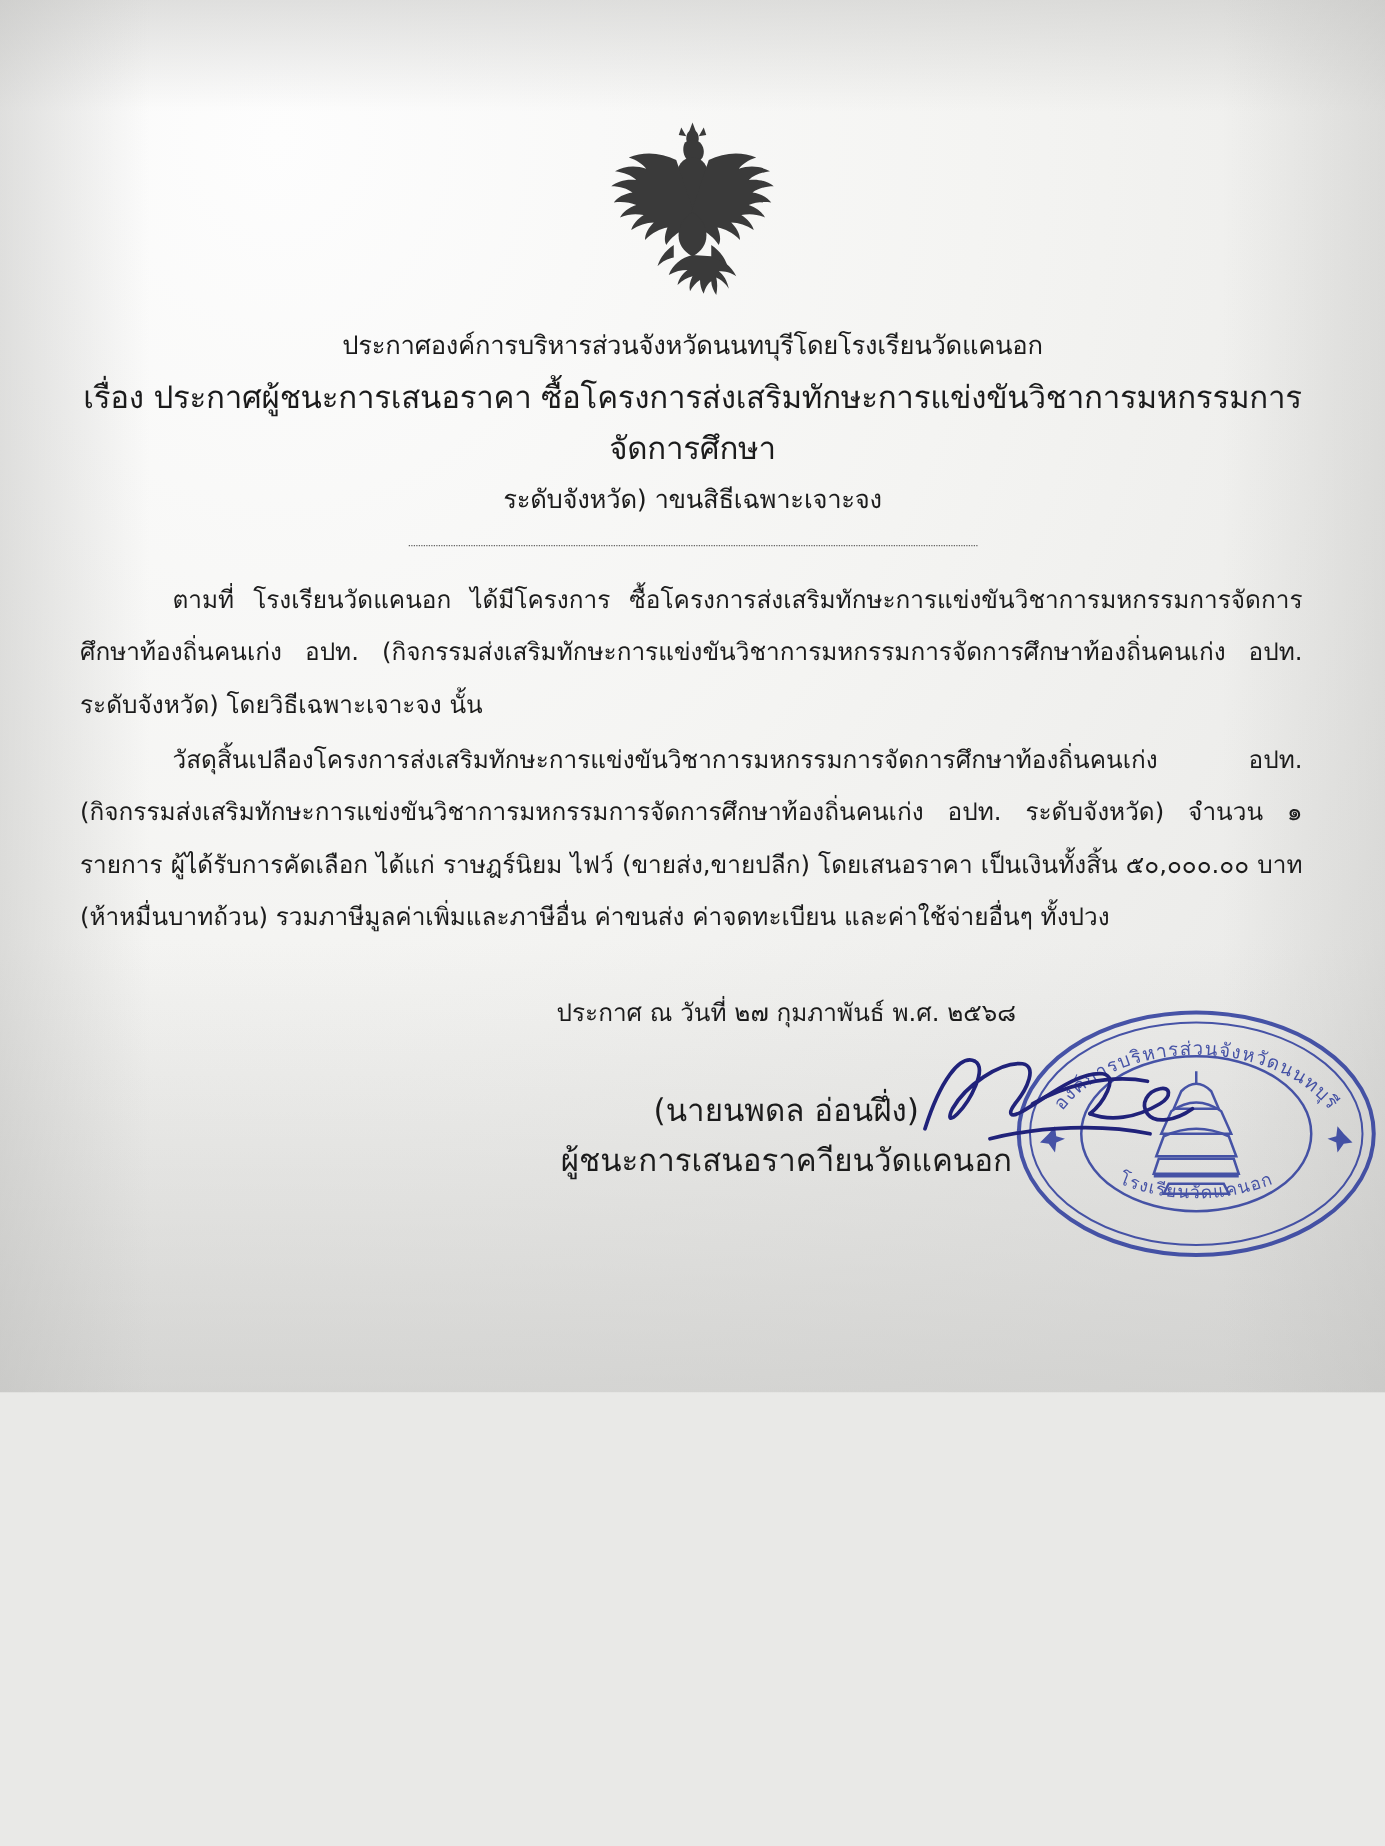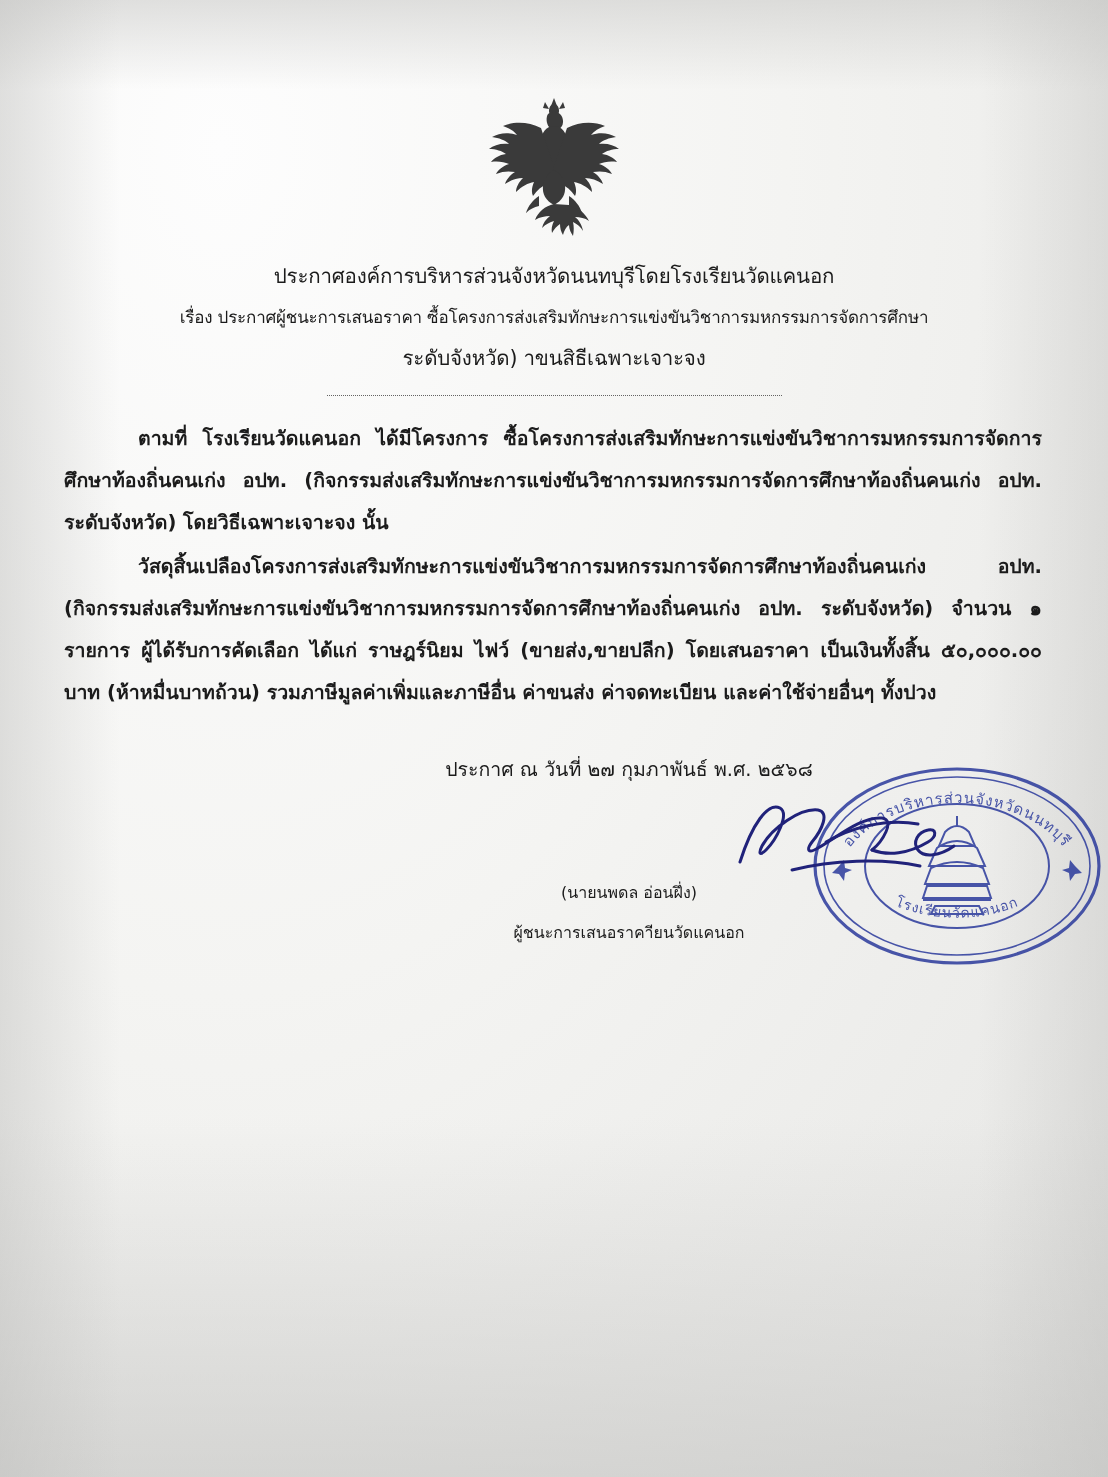--- a/index.html
+++ b/index.html
@@ -9,21 +9,21 @@
   body {
     width: 1108px;
     height: 1477px;
     background: #e9e9e7;
     font-family: "Liberation Sans", sans-serif;
     overflow: hidden;
   }
   .page {
     position: relative;
     width: 1108px;
-    height: 1477px;
+    height: 1114px;
     background:
       radial-gradient(ellipse at 20% 10%, #fdfdfd 0%, #f4f4f2 45%, #e6e6e4 100%);
     overflow: hidden;
   }
   
   .shade-top {
     position: absolute;
     left: 0; top: 0; right: 0; height: 90px;
     background: linear-gradient(to bottom, rgba(200,200,198,0.55), rgba(255,255,255,0));
     pointer-events: none;
@@ -70,21 +70,21 @@
     text-align: center;
     color: #1b1b1b;
     font-family: "DejaVu Sans", sans-serif;
   }
   .heading-line {
     font-size: 20.5px;
     line-height: 41px;
     letter-spacing: -0.2px;
   }
   .heading-line.l1 { font-size: 20.5px; }
-  .heading-line.l2 { font-size: 17px; }
+  .heading-line.l2 { font-size: 25px; }
   .heading-line.l3 { font-size: 20.5px; }
   .heading-line.l4 { font-size: 20.5px; }
 
   .rule {
     width: 455px;
     margin: 16px auto 0 auto;
     border-top: 1px dotted #4a4a4a;
     height: 0;
     opacity: 0.85;
   }
@@ -95,21 +95,20 @@
     color: #1b1b1b;
     font-family: "DejaVu Sans", sans-serif;
     font-size: 19.5px;
     line-height: 42px;
   }
   .para {
     text-align: justify;
     text-justify: inter-word;
     margin: 0 0 2px 0;
     padding: 0 4px 0 2px;
-    font-weight: bold;
   }
   .para .indent {
     display: inline-block;
     width: 74px;
   }
   .para.p2 {
     margin-top: 2px;
   }
 
   
@@ -120,25 +119,25 @@
   }
   .date-line {
     text-align: center;
     padding-left: 150px;
     font-family: "DejaVu Sans", sans-serif;
     font-size: 19.5px;
     color: #1b1b1b;
     margin-top: 37px;
   }
   .sig-names {
-    margin-top: 88px;
+    margin-top: 43px;
     text-align: center;
     padding-left: 150px;
     font-family: "DejaVu Sans", sans-serif;
-    font-size: 16px;
+    font-size: 25px;
     line-height: 40px;
     color: #1b1b1b;
   }
 
   
   .signature {
     position: absolute;
     left: 660px;
     top: 30px;
     width: 260px;

